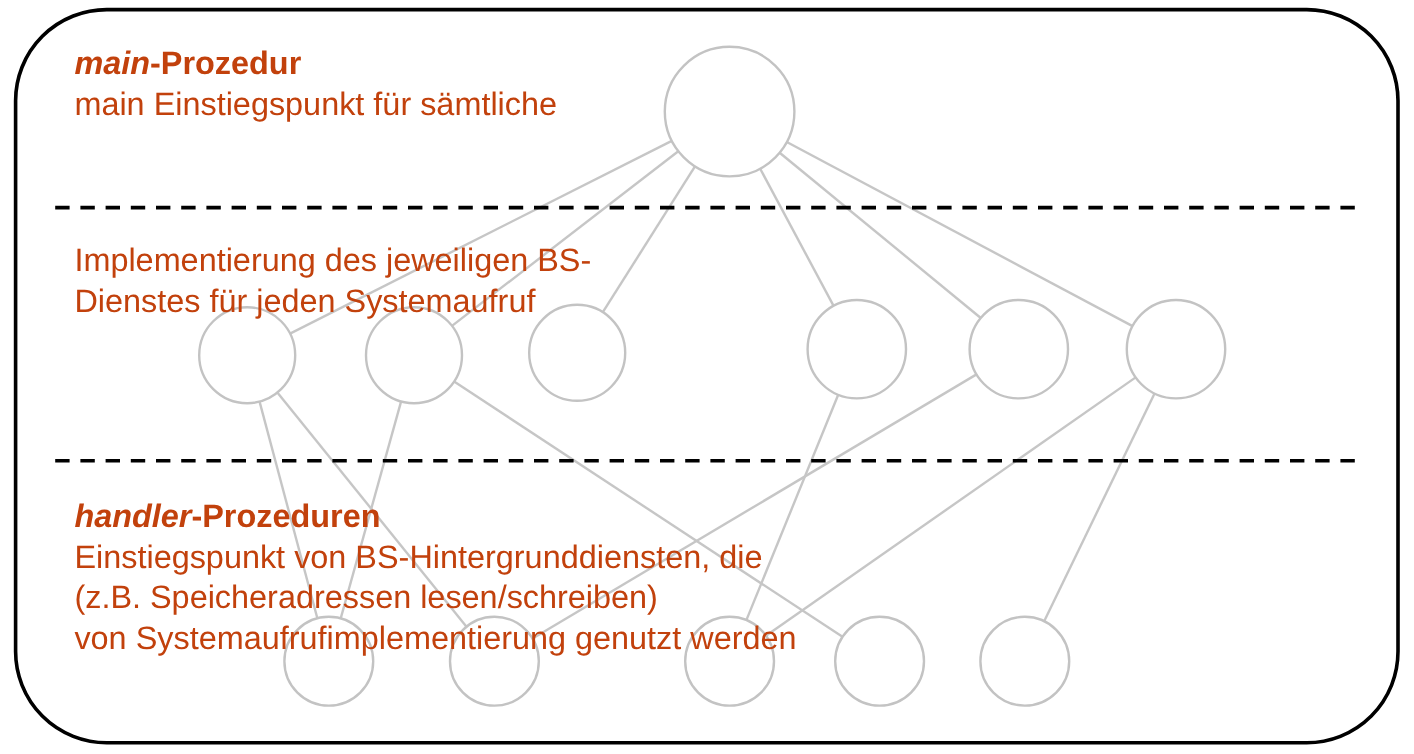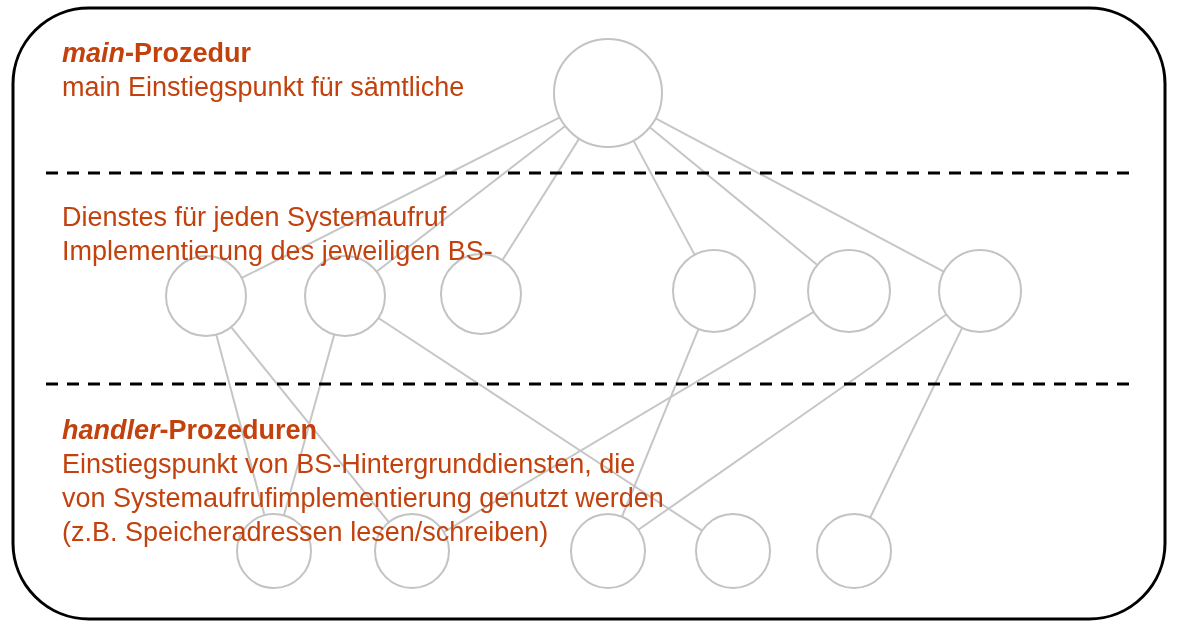--- a/index.html
+++ b/index.html
@@ -61,24 +61,24 @@
       <line x1="46" y1="384" x2="1134" y2="384" stroke="#000000" stroke-width="3" stroke-dasharray="12 9"></line>
       <rect x="13" y="8" width="1152" height="611" rx="76" ry="76" fill="none" stroke="#000000" stroke-width="3"></rect>
     </svg>
 
   <div class="label-block" id="block-main">
     <div class="hd"><span class="it">main</span><span>-Prozedur</span></div>
     <div>main Einstiegspunkt für sämtliche</div>
   </div>
 
   <div class="label-block" id="block-handler">
+    <div>Implementierung des jeweiligen BS-</div>
     <div>Dienstes für jeden Systemaufruf</div>
-    <div>Implementierung des jeweiligen BS-</div>
   </div>
 
   <div class="label-block" id="block-utility">
     <div class="hd"><span class="it">handler</span><span>-Prozeduren</span></div>
     <div>Einstiegspunkt von BS-Hintergrunddiensten, die</div>
+    <div>(z.B. Speicheradressen lesen/schreiben)</div>
     <div>von Systemaufrufimplementierung genutzt werden</div>
-    <div>(z.B. Speicheradressen lesen/schreiben)</div>
   </div>
 
 </div>
 
 </body></html>

